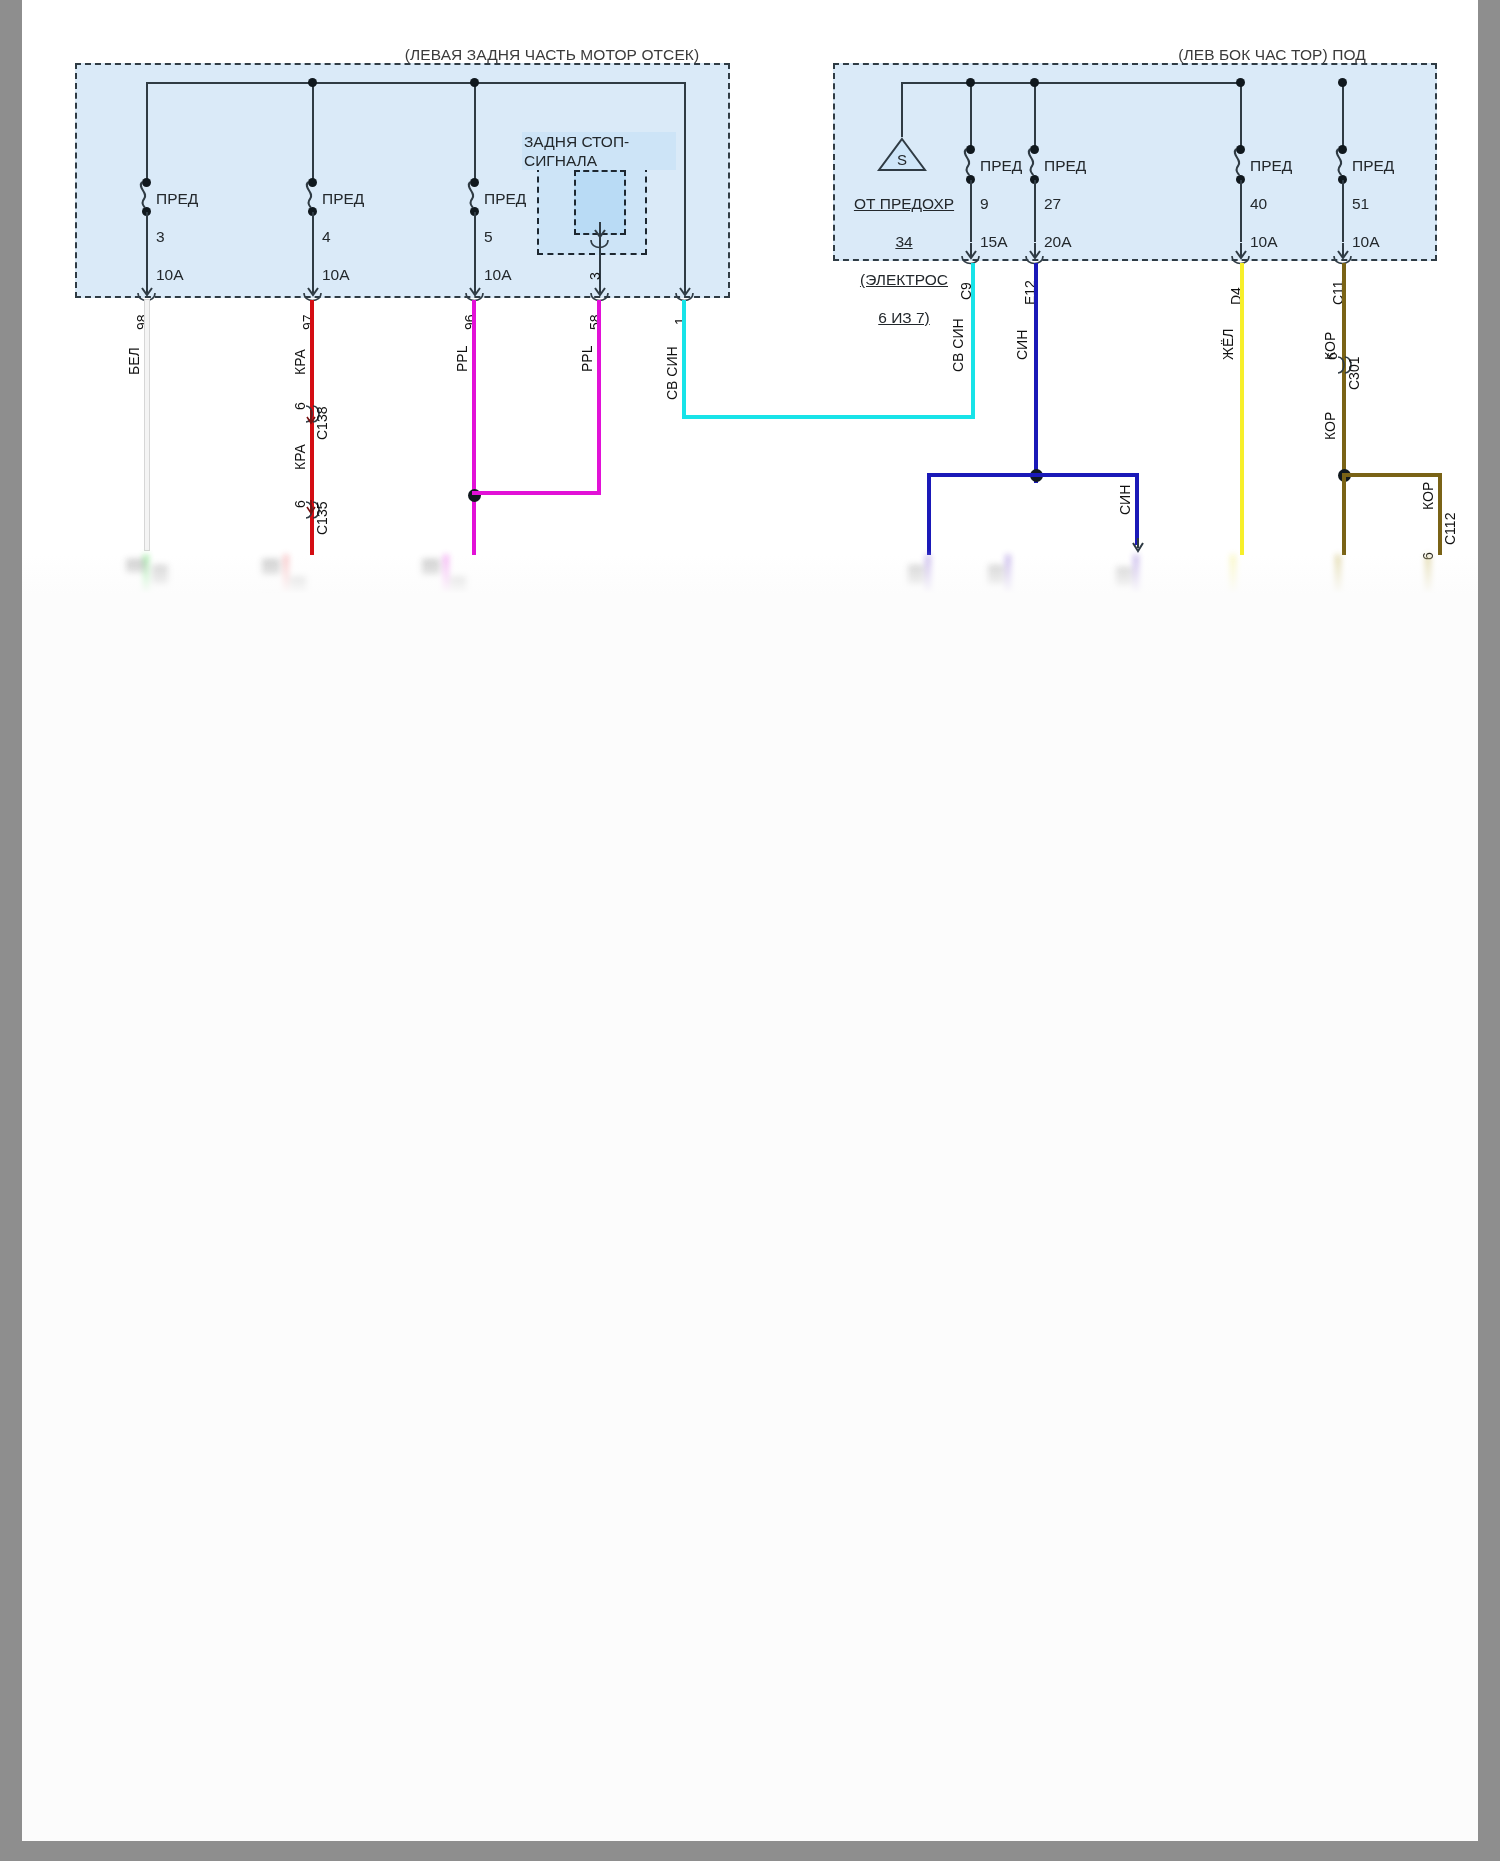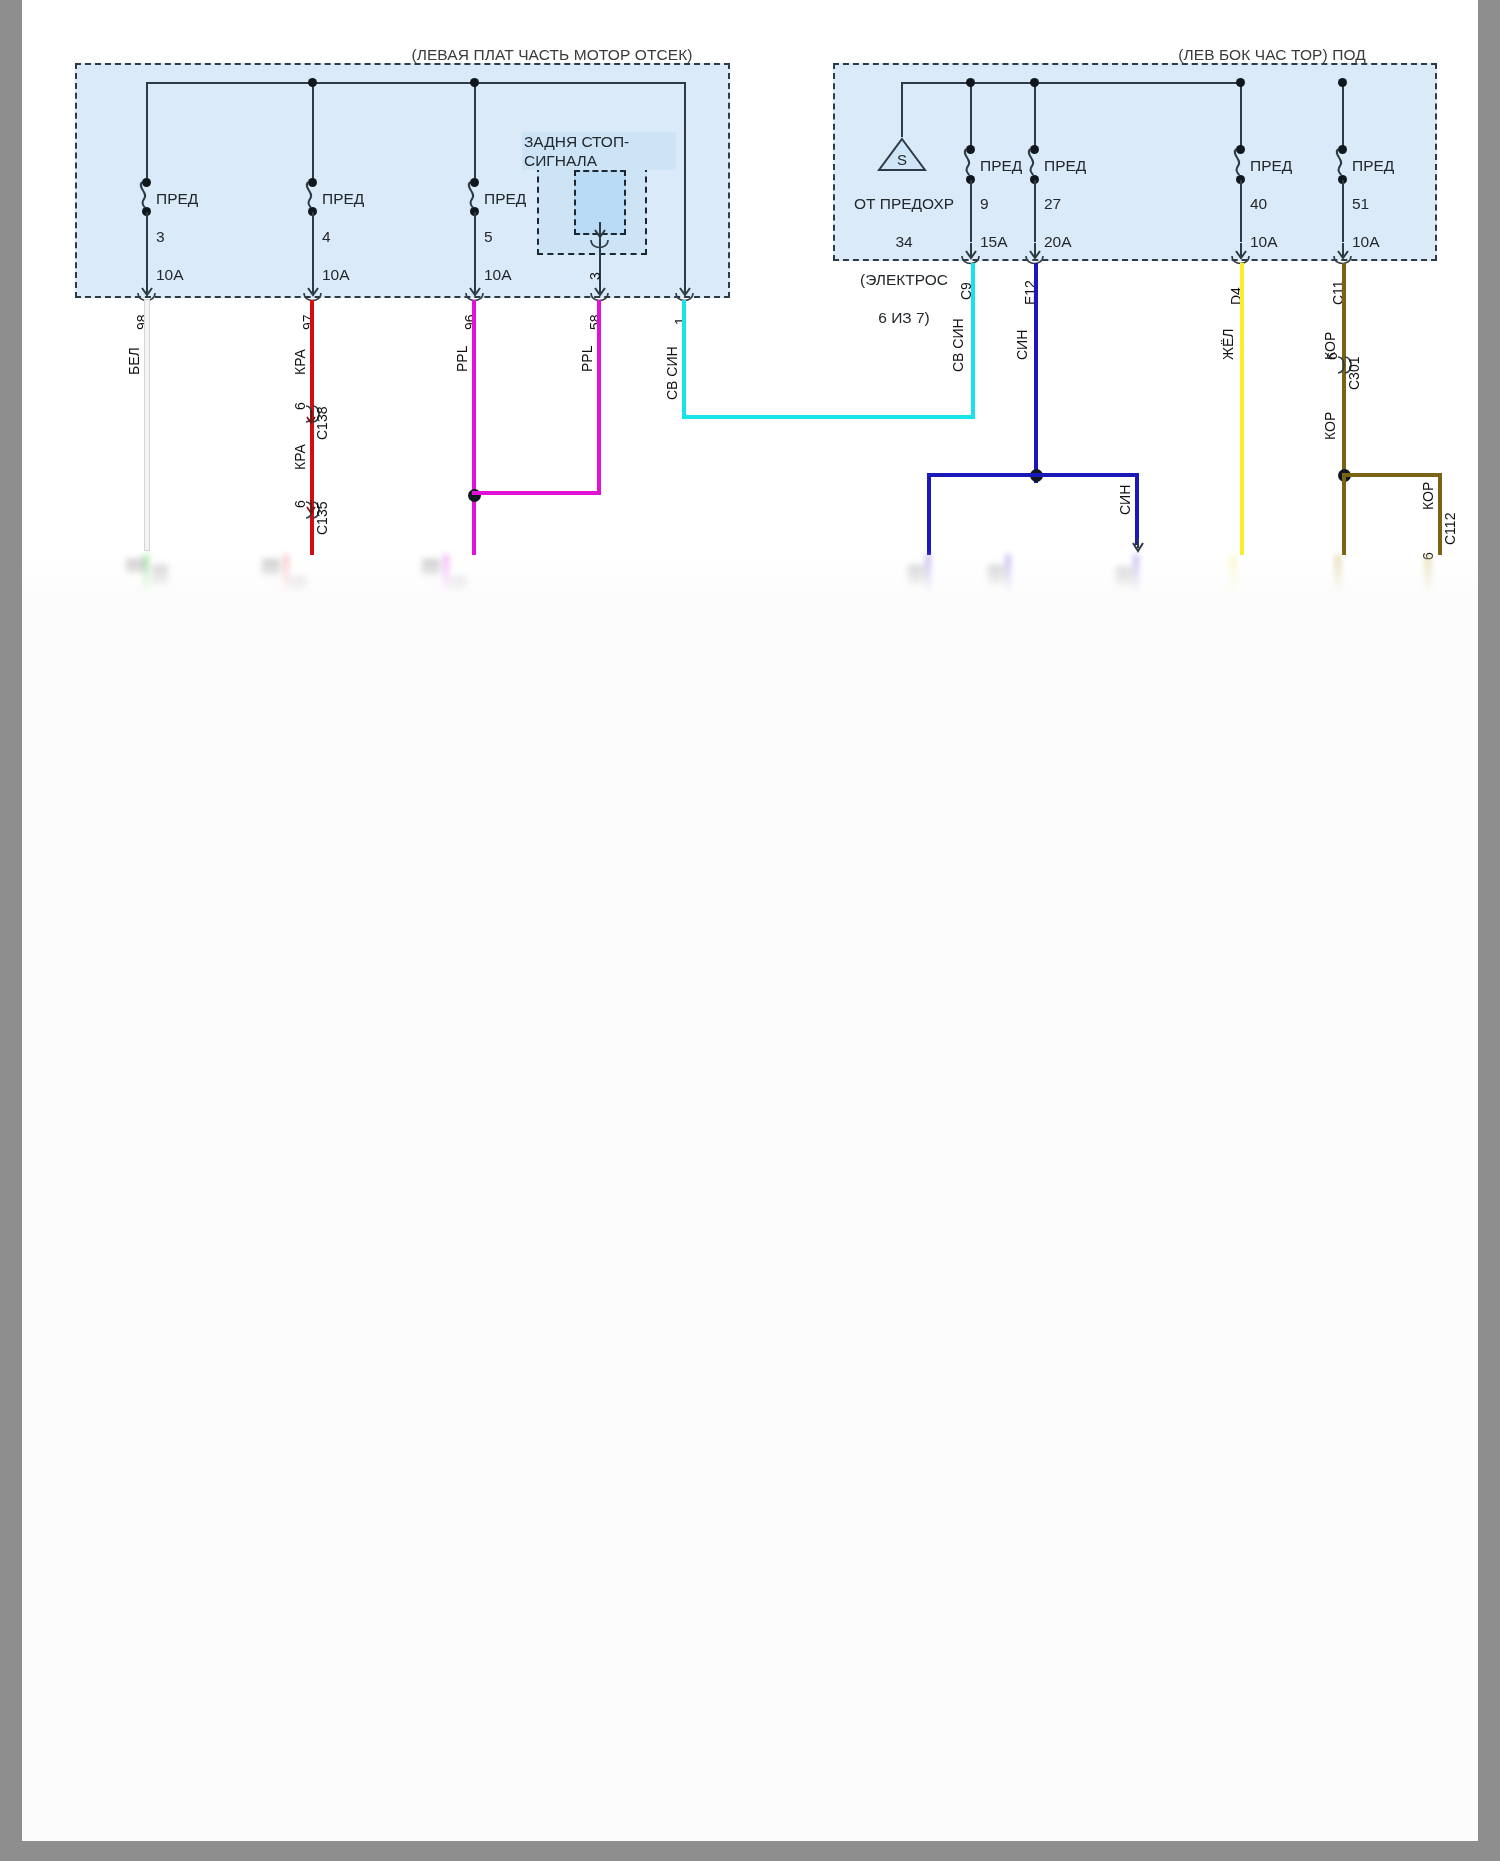--- a/index.html
+++ b/index.html
@@ -101,21 +101,21 @@
     background:linear-gradient(180deg,rgba(255,255,255,0) 0%,rgba(252,252,252,1) 3%);
   }
 </style>
 </head>
 <body>
 
 <div id="page">
   <div id="sheet">
 
     <div class="hdr" style="left:330px;top:26px;width:400px;">
-      <span>(ЛЕВАЯ ПЛАТ ЧАСТЬ МОТОР ОТСЕК)</span><br>
+      <span>(ЛЕВАЯ ЗАДНЯ ЧАСТЬ МОТОР ОТСЕК)</span><br>
       <span>БЛОК ПРЕДОХ ПОДКАП РЕЛЕ</span>
     </div>
 
     <div class="blk" style="left:53px;top:63px;width:655px;height:235px;"></div>
 
     <div class="blk inner" style="left:515px;top:135px;width:110px;height:120px;"></div>
     <div class="lbl" style="left:500px;top:132px;width:150px;background:#cde4f7;padding:0 2px;">ЗАДНЯ СТОП-СИГНАЛА</div>
     <div class="blk relaybody" style="left:552px;top:170px;width:52px;height:65px;"></div>
 
     <div class="wire wh" style="left:124px;top:82px;width:538px;"></div>
@@ -241,21 +241,21 @@
     </div>
 
     <div class="blk" style="left:811px;top:63px;width:604px;height:198px;"></div>
 
     <div class="wire wh" style="left:879px;top:82px;width:338px;"></div>
     <div class="wire wv" style="left:879px;top:82px;height:55px;"></div>
     <svg class="conn" style="left:854px;top:136px;" width="52" height="38" viewBox="0 0 52 38">
       <polygon points="26,3 49,34 3,34" fill="#cfe6f9" stroke="#2f3b44" stroke-width="2"></polygon>
       <text x="26" y="29" font-size="15" text-anchor="middle" fill="#23282c" font-family="Liberation Sans, sans-serif">S</text>
     </svg>
-    <div class="lbl ctr" style="left:818px;top:175px;width:128px;">
+    <div class="lbl ctr" style="left:818px;top:175px;width:128px;text-decoration:underline;">
       <span>ОТ ПРЕДОХР</span><br>
       <span>34</span><br>
       <span>(ЭЛЕКТРОС</span><br>
       <span>6 ИЗ 7)</span>
     </div>
 
     <div class="wire wv" style="left:948px;top:82px;height:65px;"></div>
     <div class="dot" style="left:944px;top:78px;"></div>
     <div class="dot" style="left:944px;top:145px;"></div>
     <div class="dot" style="left:944px;top:175px;"></div>

